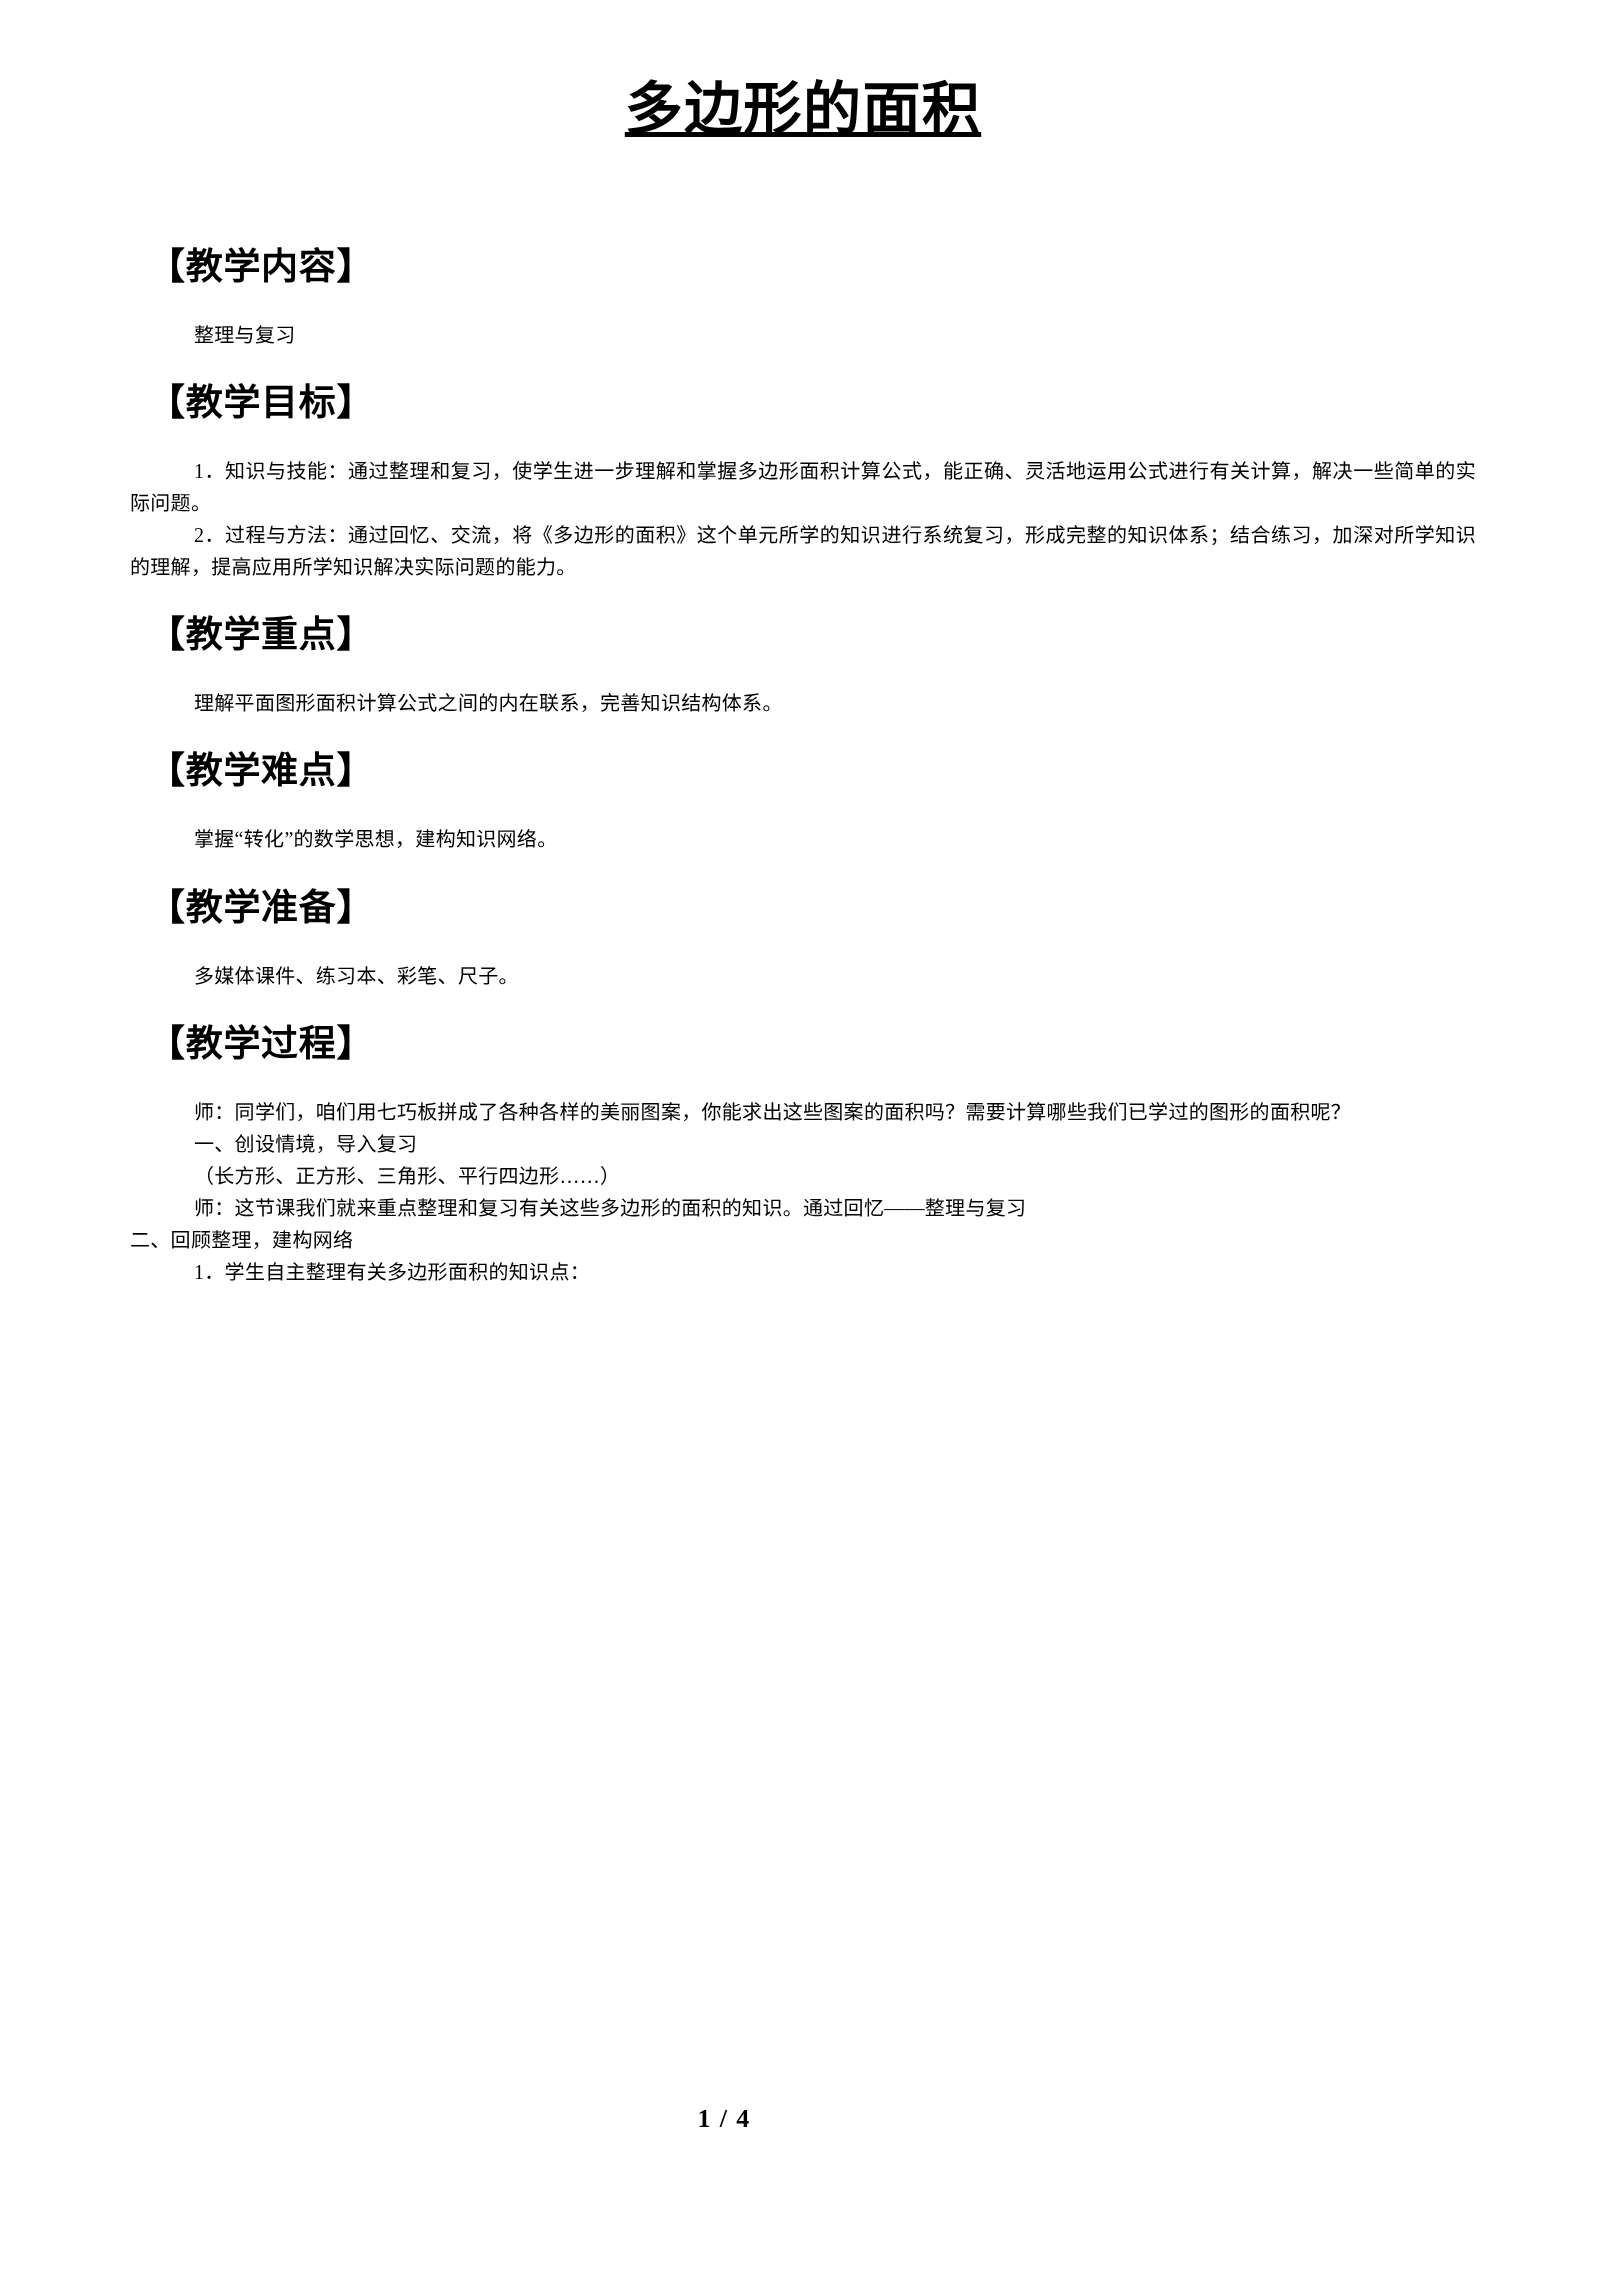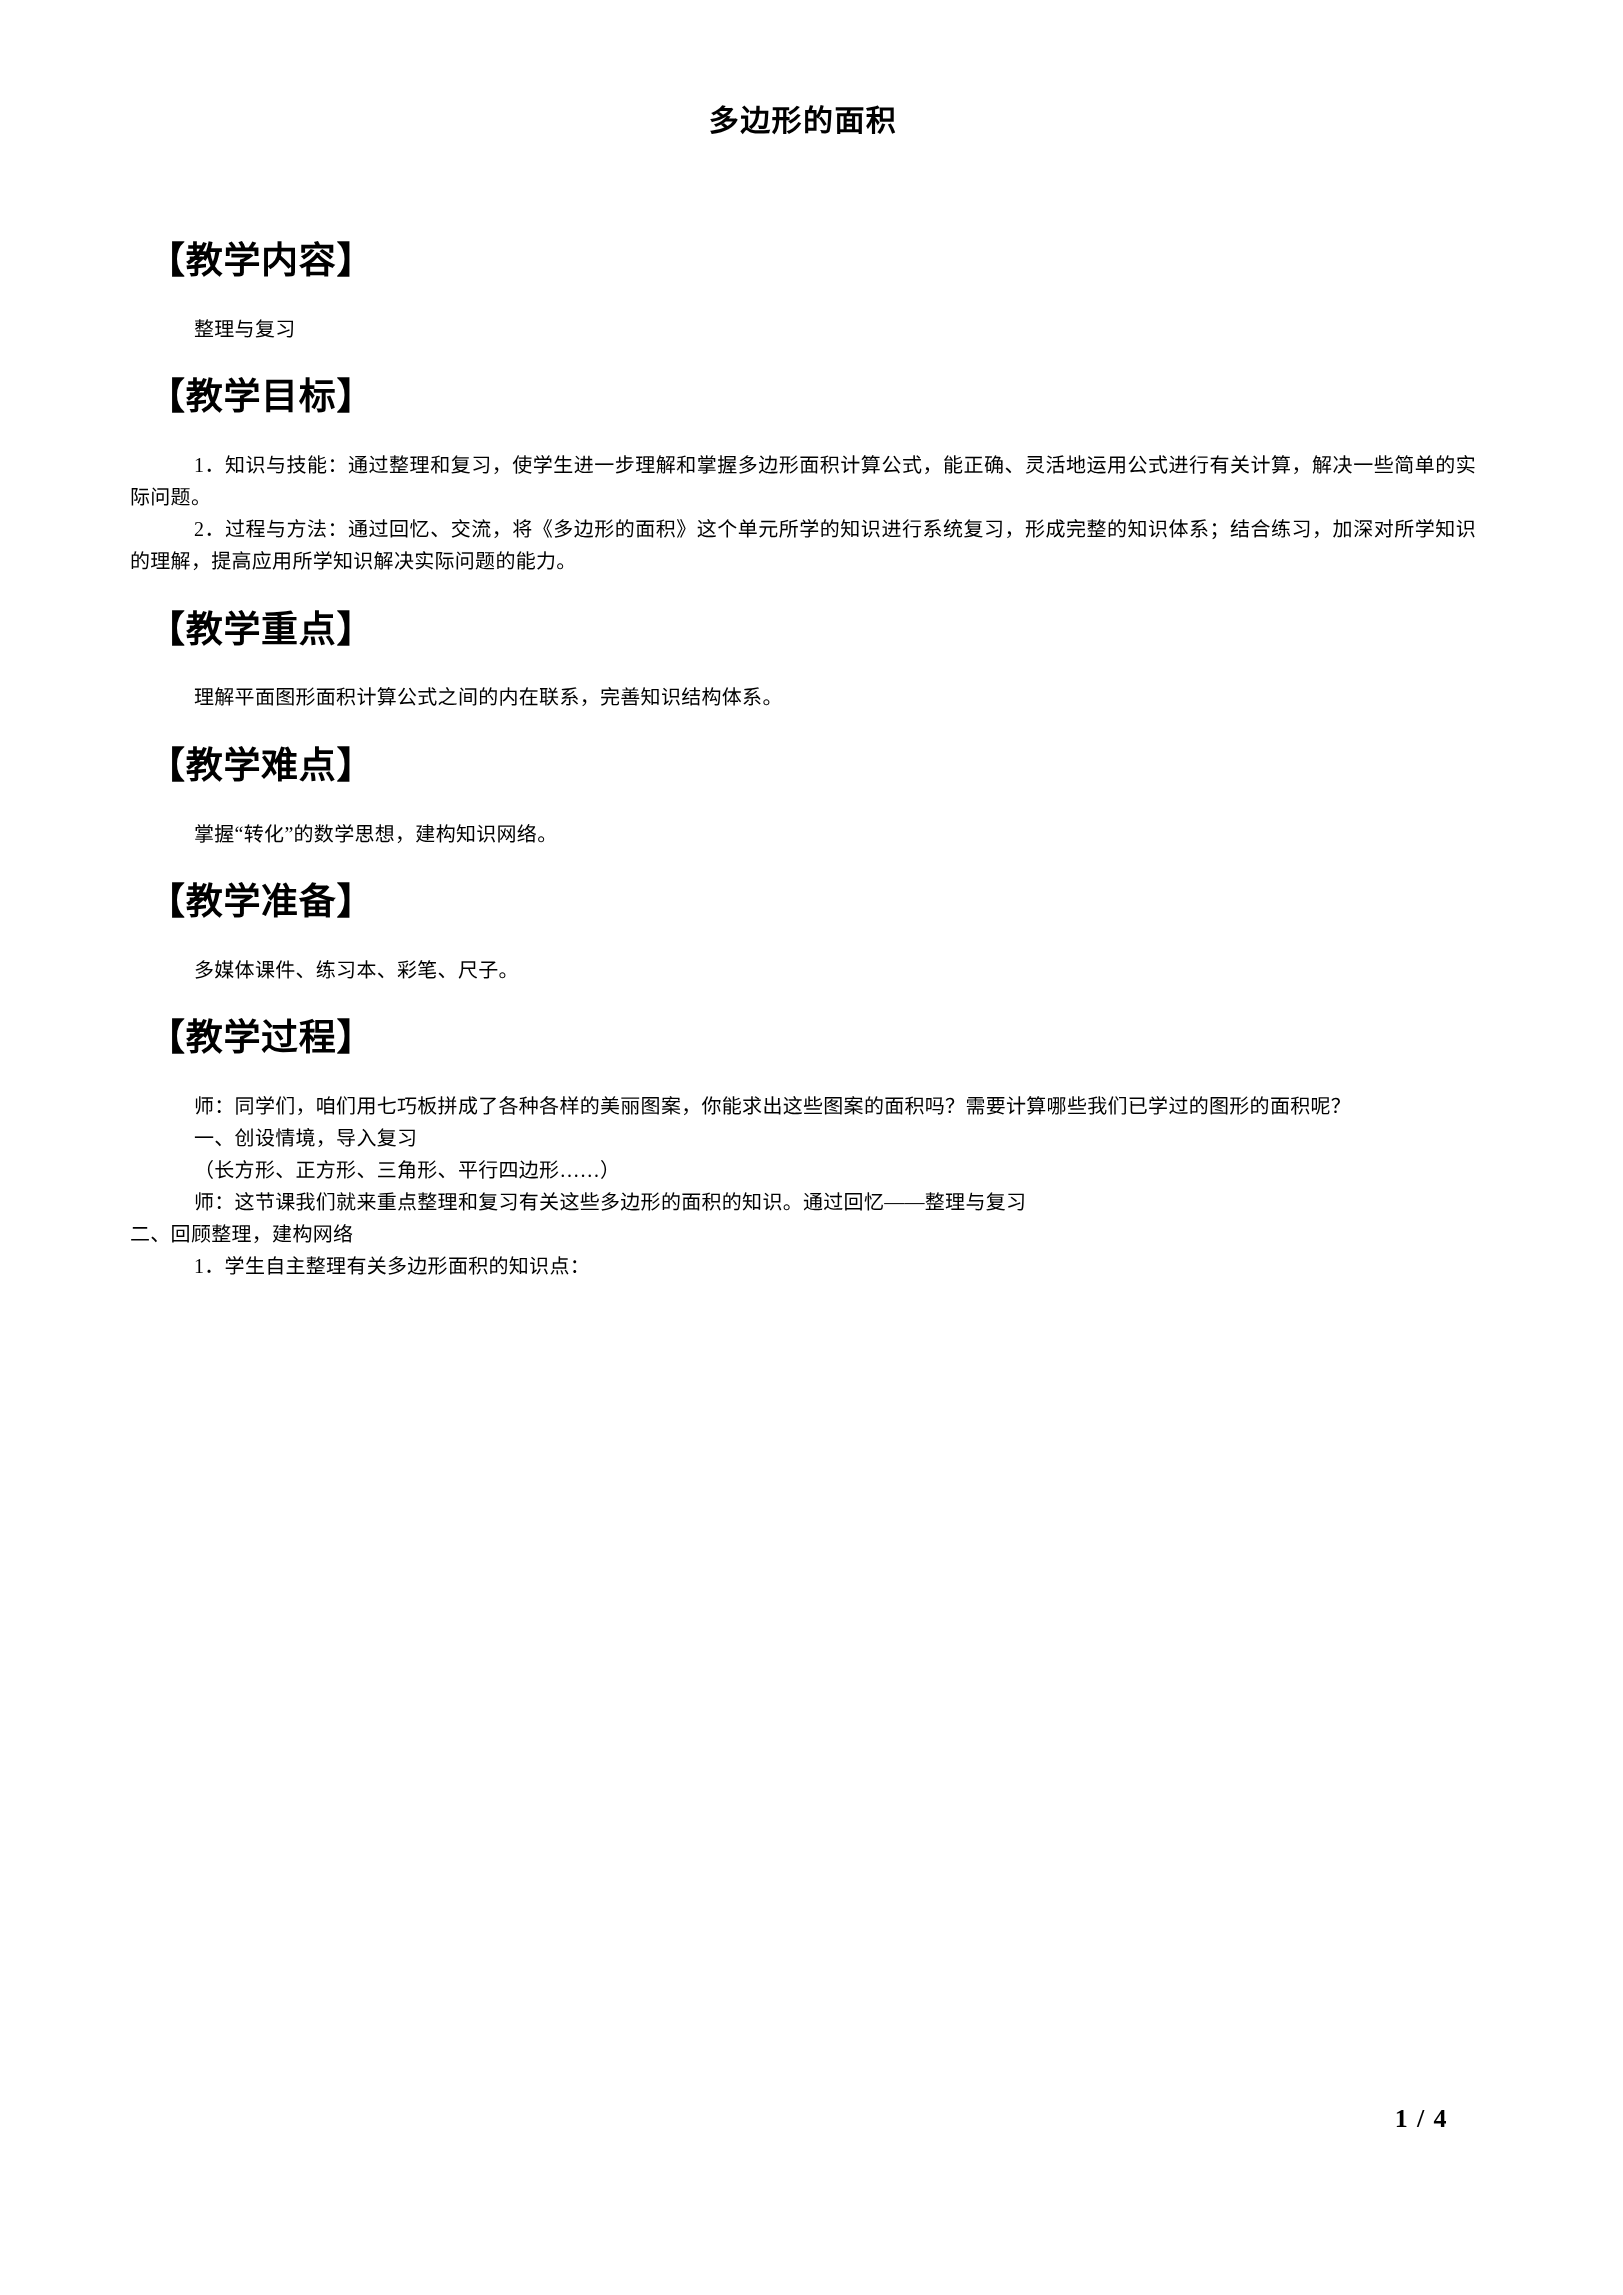--- a/index.html
+++ b/index.html
@@ -24,27 +24,28 @@
   .content {
     position: absolute;
     left: 130px;
     top: 0;
     width: 1346px;   
   }
 
   
   .doc-title {
     text-align: center;
-    font-size: 30px;
+    font-size: 58px;
     font-weight: bold;
     letter-spacing: 1.4px;
     line-height: 1.2;
     margin: 0;
-    padding-top: 103px;
+    padding-top: 75px;
     font-family: "Liberation Serif", "DejaVu Serif", serif;
+    text-decoration: underline;
   }
 
   
   .section-head {
     font-size: 37px;
     font-weight: bold;
     line-height: 1.18;
     letter-spacing: 0.7px;
     margin: 18px;
     text-align: left;
@@ -72,21 +73,21 @@
   .gap-title-first { height: 82px; }
   .gap-head-body   { height: 12.3px; }
   .gap-body-head   { height: 12.3px; }
 
   
   .footer {
     position: absolute;
     left: 0;
     top: 2104px;
     width: 1448px;
-    text-align: right;
+    text-align: center;
     font-size: 26px;
     font-weight: bold;
     letter-spacing: 1.4px;
     font-family: "Liberation Serif", "DejaVu Serif", serif;
   }
 </style>
 </head>
 <body>
 
 <div class="page">

